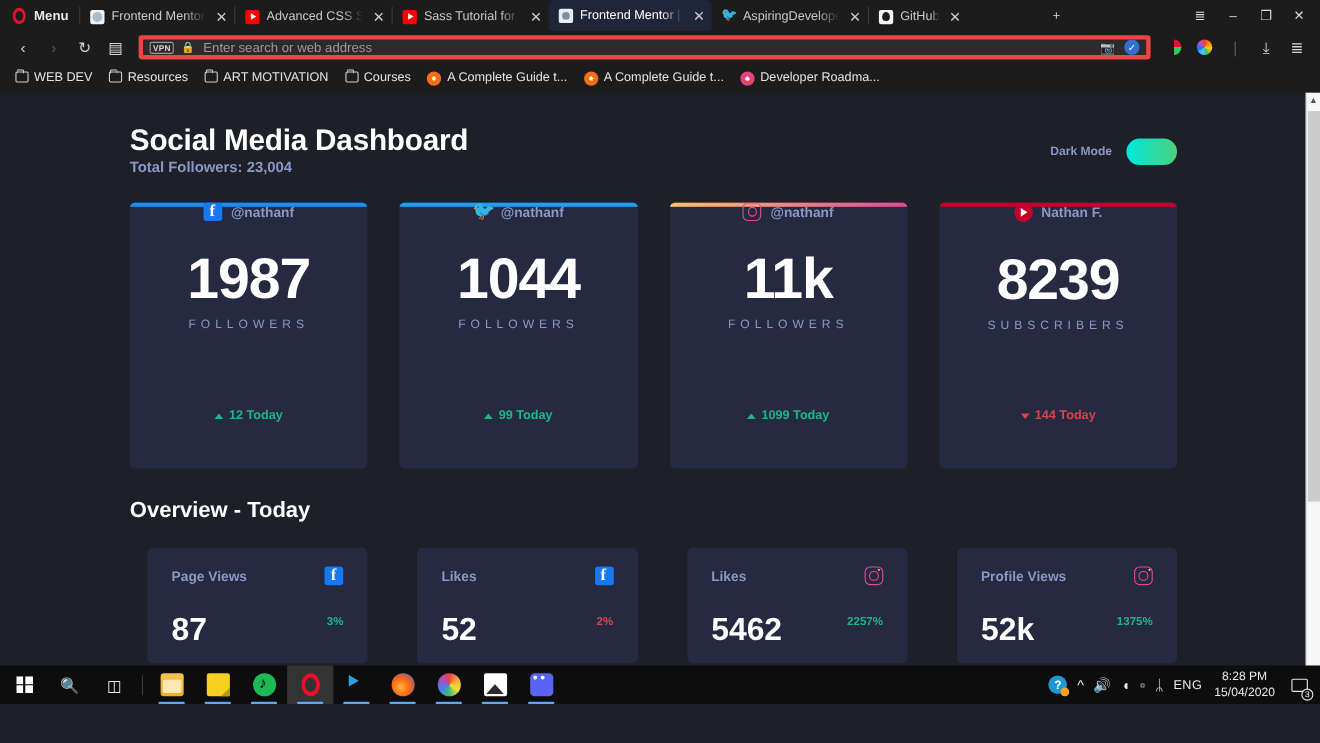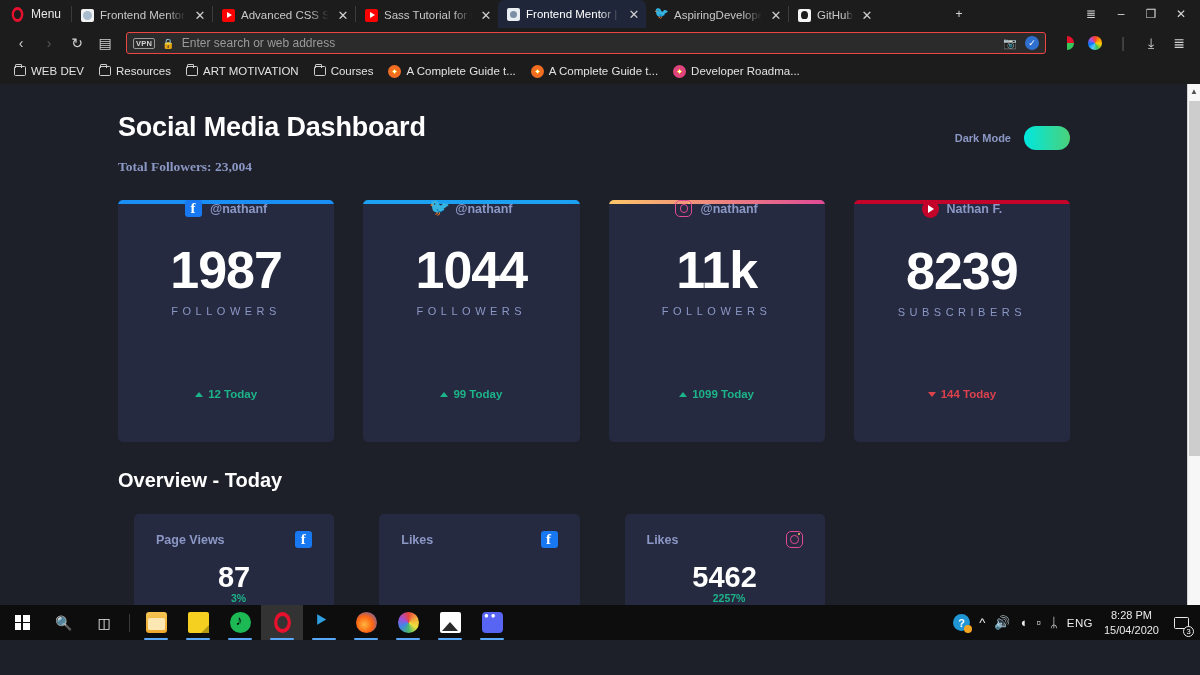--- a/index.html
+++ b/index.html
@@ -10,21 +10,21 @@
   }
   
   #browser { width:1200px; height:640px; background:#1c1c1c; position:relative; }
 
   .tabstrip {
     height:28px; background:#1c1c1c; display:flex; align-items:flex-end;
     padding-left:4px; position:relative;
   }
   .menu-btn {
     display:flex; align-items:center; gap:6px; height:28px; padding:0 10px 0 6px;
-    color:#e8e8e8; font-size:12px; font-weight:normal;
+    color:#e8e8e8; font-size:12px; font-weight:bold;
   }
   .opera-o {
     width:15px; height:15px; border-radius:50%;
     border:3px solid #e8112d; background:transparent;
     transform:scaleX(.78);
   }
   .tab-sep { width:1px; height:16px; background:#3b3b3b; align-self:center; }
   .tab {
     display:flex; align-items:center; height:26px; padding:0 4px 0 9px;
     min-width:0; color:#c8c8c8; font-size:11.5px; gap:6px;
@@ -57,52 +57,52 @@
 
   .tabstrip-right { margin-left:auto; display:flex; align-items:center; height:28px; padding-right:4px; }
   .win-btn { width:30px; height:28px; display:flex; align-items:center; justify-content:center;
              color:#d8d8d8; font-size:12px; }
 
   .toolbar { height:30px; display:flex; align-items:center; gap:2px; padding:0 8px; background:#1c1c1c; }
   .tb-icon { width:26px; height:24px; display:flex; align-items:center; justify-content:center;
              color:#d2d2d2; font-size:14px; }
   .tb-icon.dim { color:#5a5a5a; }
   .omnibox {
-    flex:1; height:22px; margin:0 6px; background:#2b2b2b; border:1px solid #ef4444;
+    flex:1; height:22px; margin:0 6px; background:#2b2b2b; border:4px solid #ef4444;
     border-radius:3px; display:flex; align-items:center; padding:0 6px; gap:7px;
   }
   .vpn-badge { font-size:7.5px; color:#d7d7d7; border:1px solid #9a9a9a; border-radius:2px;
                padding:0px 2px; letter-spacing:.3px; font-weight:bold; }
   .lock { color:#4cd964; font-size:10px; }
   .omnibox .ph { color:#9a9a9a; font-size:12px; flex:1; }
   .ob-right { display:flex; align-items:center; gap:6px; }
   .shield { width:14px; height:14px; border-radius:50%; background:#2f6fd0; color:#fff;
             font-size:9px; display:flex; align-items:center; justify-content:center; }
   .ext-dot { width:14px; height:14px; border-radius:50%; }
   .ext-1 { background:conic-gradient(#e8112d 0 25%,#35c759 0 50%,#1c1c1c 0 100%); }
   .ext-2 { background:conic-gradient(#ff3b30,#ff9500,#ffcc00,#34c759,#5ac8fa,#007aff,#af52de,#ff3b30); }
 
   .bookmarks { height:26px; display:flex; align-items:center; gap:3px; padding:0 8px; background:#1c1c1c; }
-  .bm { display:flex; align-items:center; gap:5px; padding:2px 6px; color:#e2e2e2; font-size:11.5px; border-radius:3px; }
+  .bm { display:flex; gap:5px; padding:2px 6px; color:#e2e2e2; font-size:11.5px; border-radius:3px; }
   .folder-ico { width:12px; height:10px; border:1.2px solid #cfcfcf; border-radius:1.5px; position:relative; }
   .folder-ico::before{ content:""; position:absolute; top:-3.2px; left:0px; width:5px; height:3px;
                        border:1.2px solid #cfcfcf; border-bottom:none; border-radius:1.5px 1.5px 0 0; }
   .css-ico { width:13px; height:13px; border-radius:50%;
              background:radial-gradient(circle at 50% 50%,#ffd23f 0 22%,#f26d21 23% 100%); position:relative; }
   .css-ico::after{ content:""; position:absolute; inset:2px;
              background:radial-gradient(circle at 50% 50%,#fff 0 20%,transparent 21%); }
   .css-ico.pink { background:radial-gradient(circle at 50% 50%,#ffd23f 0 22%,#e0447c 23% 100%); }
 
   
   .viewport { position:relative; width:1200px; height:556px; background:#1e2029; overflow:hidden; }
   .page { position:absolute; inset:0 12px 0 0; padding:28px 118px 0 118px; }
 
   .head-row { display:flex; align-items:flex-start; justify-content:space-between; }
   .h1 { color:#fff; font-size:27px; font-weight:bold; letter-spacing:-.2px; }
-  .subtitle { color:#8b97c4; font-size:13.5px; margin-top:16px; font-weight:bold;font-family:Liberation Serif, serif; }
+  .subtitle { color:#8b97c4; font-size:13.5px; margin-top:1px; font-weight:bold; }
   .darkmode { display:flex; align-items:center; gap:13px; margin-top:14px; }
   .dm-label { color:#8b97c4; font-size:11px; font-weight:bold; }
   .toggle { width:46px; height:24px; border-radius:12px;
             background:linear-gradient(90deg,#00e7df,#4ad17a); padding:3px; }
   .knob { width:18px; height:18px; border-radius:50%; background:#222740; }
 
   .cards { display:grid; grid-template-columns:repeat(4,1fr); gap:29px; margin-top:25px; }
   .card {
     background:#252a41; border-radius:5px; height:242px;
     display:flex; flex-direction:column; align-items:center;
@@ -126,21 +126,21 @@
   .delta.up .arrow { border-bottom:5px solid #1db489; }
   .delta.down .arrow { border-top:5px solid #dc414c; }
 
   .h2 { color:#fff; font-size:20px; font-weight:bold; margin-top:27px; }
 
   .ov-grid { display:grid; grid-template-columns:repeat(4,1fr); gap:29px; margin-top:22px; }
   .ov-card { background:#252a41; border-radius:5px; height:105px; padding:17px 22px 15px 22px;
              display:flex; flex-direction:column; justify-content:space-between;margin-left:16px; }
   .ov-top { display:flex; align-items:center; justify-content:space-between; }
   .ov-title { color:#8b97c4; font-size:12.5px; font-weight:bold; }
-  .ov-bot { display:flex; align-items:center; justify-content:space-between;flex-direction:column; }
+  .ov-bot { display:flex; align-items:flex-start; justify-content:space-between; }
   .ov-num { color:#fff; font-size:29px; font-weight:bold; line-height:1; }
   .ov-delta { font-size:10.5px; font-weight:bold; display:flex; align-items:center; gap:3px; }
   .ov-delta.up { color:#1db489; } .ov-delta.down { color:#dc414c; }
   .ov-delta .arrow { border-left-width:3.5px; border-right-width:3.5px; }
   .ov-delta.up .arrow { border-bottom-width:4.5px; }
   .ov-delta.down .arrow { border-top-width:4.5px; }
 
   
   .ic { width:17px; height:17px; position:relative; flex:0 0 17px; }
   .ic.fb { background:#1878f2; border-radius:3px; }
@@ -429,36 +429,56 @@
               <span>3%</span>
             </span>
           </div>
         </div>
 
         <div class="ov-card">
           <div class="ov-top">
             <span class="ov-title">Likes</span>
             <span class="ic fb"></span>
           </div>
+          <div class="ov-bot">
+            <span class="ov-num">52</span>
+            <span class="ov-delta down">
+              <span class="arrow"></span>
+              <span>2%</span>
+            </span>
+          </div>
         </div>
 
         <div class="ov-card">
           <div class="ov-top">
             <span class="ov-title">Likes</span>
             <span class="ic ig"></span>
           </div>
           <div class="ov-bot">
             <span class="ov-num">5462</span>
             <span class="ov-delta up">
               <span class="arrow"></span>
               <span>2257%</span>
             </span>
           </div>
         </div>
 
+        <div class="ov-card">
+          <div class="ov-top">
+            <span class="ov-title">Profile Views</span>
+            <span class="ic ig"></span>
+          </div>
+          <div class="ov-bot">
+            <span class="ov-num">52k</span>
+            <span class="ov-delta up">
+              <span class="arrow"></span>
+              <span>1375%</span>
+            </span>
+          </div>
+        </div>
       </div>
 
       <div class="ov-grid clipped">
 
         <div class="ov-card clip">
           <div class="ov-top">
             <span class="ov-title">Retweets</span>
             <span class="ic tw"></span>
           </div>
           <div class="ov-bot">

